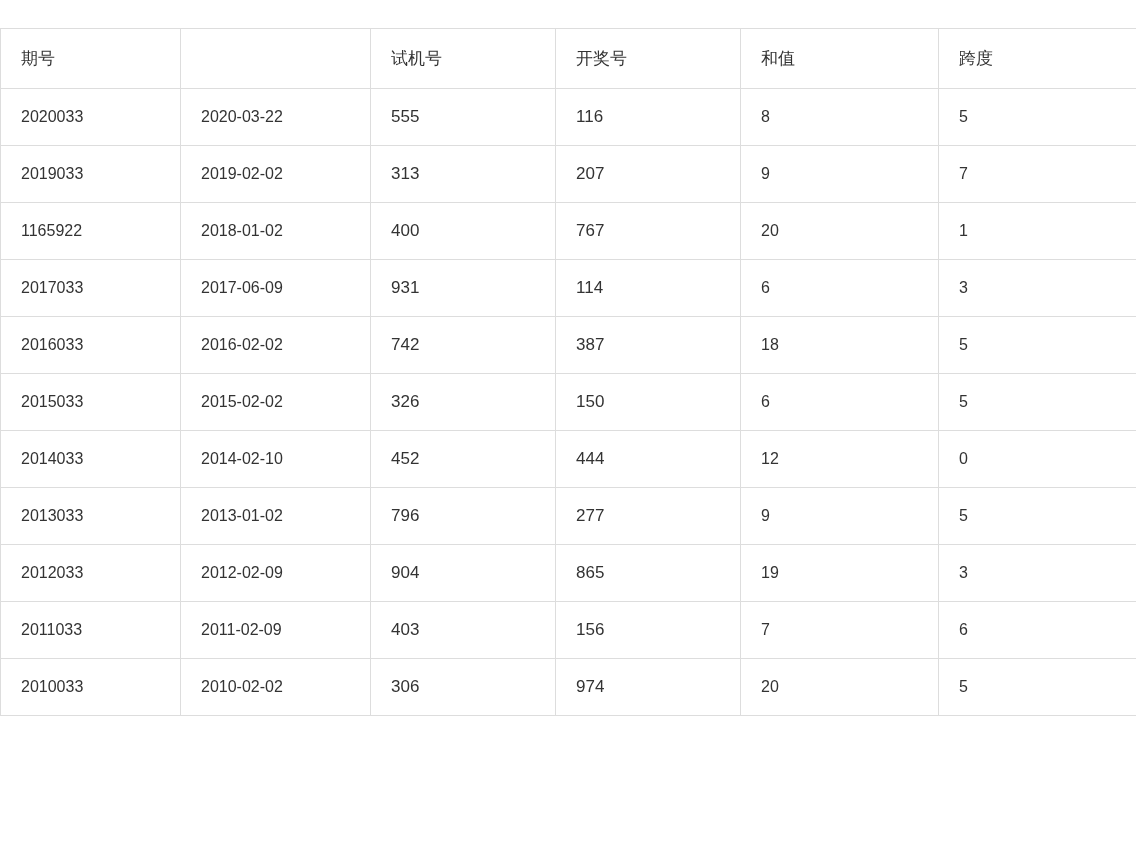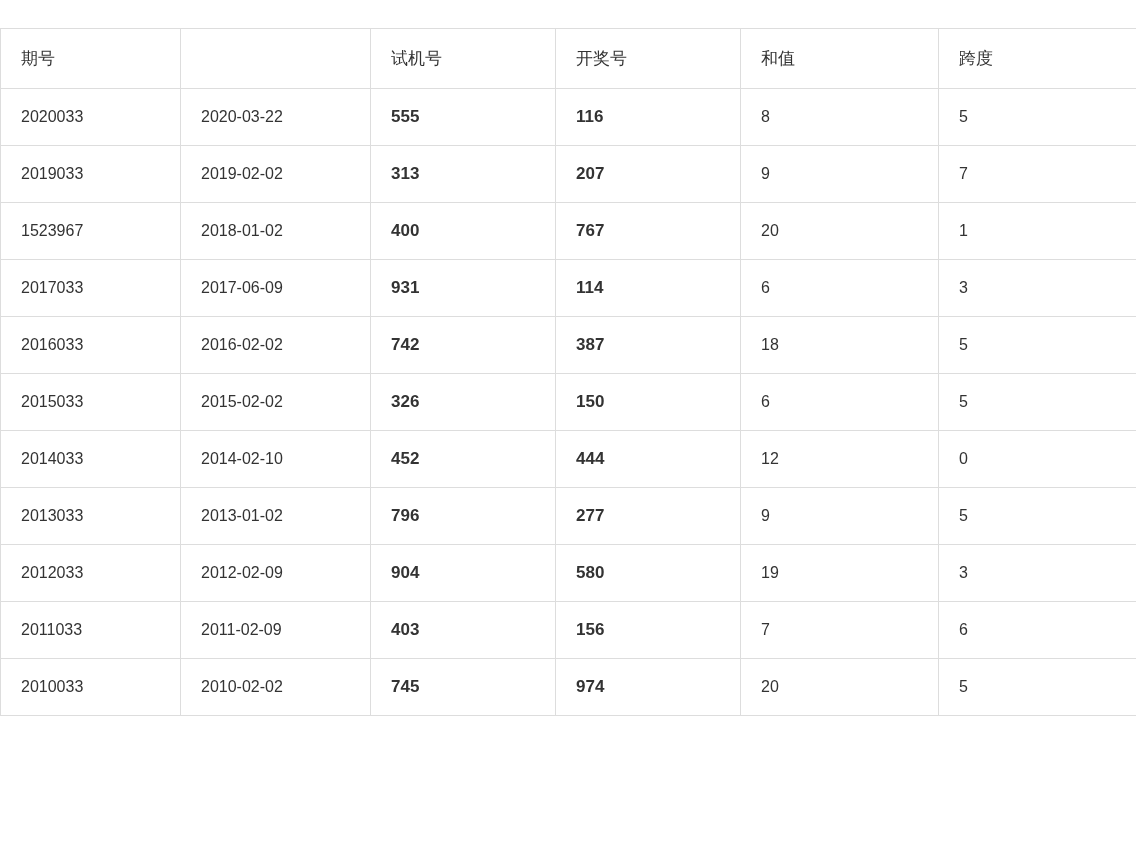--- a/index.html
+++ b/index.html
@@ -47,21 +47,21 @@
 
     tbody tr td {
       border: 1px solid #ddd;
       padding: 18px 20px;
       font-size: 16px;
       color: #333;
       background: #fff;
     }
 
     tbody tr td.bold-val {
-      font-weight: bold;
+      font-weight: normal;
       font-size: 17px;
       border-radius: 6px;
     }
 
     tbody tr:nth-child(odd) td {
       background: #fff;
     }
 
     tbody tr:nth-child(even) td {
       background: #fff;
@@ -101,21 +101,21 @@
         </tr>
         <tr>
           <td>2019033</td>
           <td>2019-02-02</td>
           <td class="bold-val">313</td>
           <td class="bold-val">207</td>
           <td>9</td>
           <td>7</td>
         </tr>
         <tr>
-          <td>1523967</td>
+          <td>1165922</td>
           <td>2018-01-02</td>
           <td class="bold-val">400</td>
           <td class="bold-val">767</td>
           <td>20</td>
           <td>1</td>
         </tr>
         <tr>
           <td>2017033</td>
           <td>2017-06-09</td>
           <td class="bold-val">931</td>
@@ -152,35 +152,35 @@
           <td>2013-01-02</td>
           <td class="bold-val">796</td>
           <td class="bold-val">277</td>
           <td>9</td>
           <td>5</td>
         </tr>
         <tr>
           <td>2012033</td>
           <td>2012-02-09</td>
           <td class="bold-val">904</td>
-          <td class="bold-val">580</td>
+          <td class="bold-val">865</td>
           <td>19</td>
           <td>3</td>
         </tr>
         <tr>
           <td>2011033</td>
           <td>2011-02-09</td>
           <td class="bold-val">403</td>
           <td class="bold-val">156</td>
           <td>7</td>
           <td>6</td>
         </tr>
         <tr>
           <td>2010033</td>
           <td>2010-02-02</td>
-          <td class="bold-val">745</td>
+          <td class="bold-val">306</td>
           <td class="bold-val">974</td>
           <td>20</td>
           <td>5</td>
         </tr>
       </tbody>
   </table>
 </div>
 
 </body></html>

